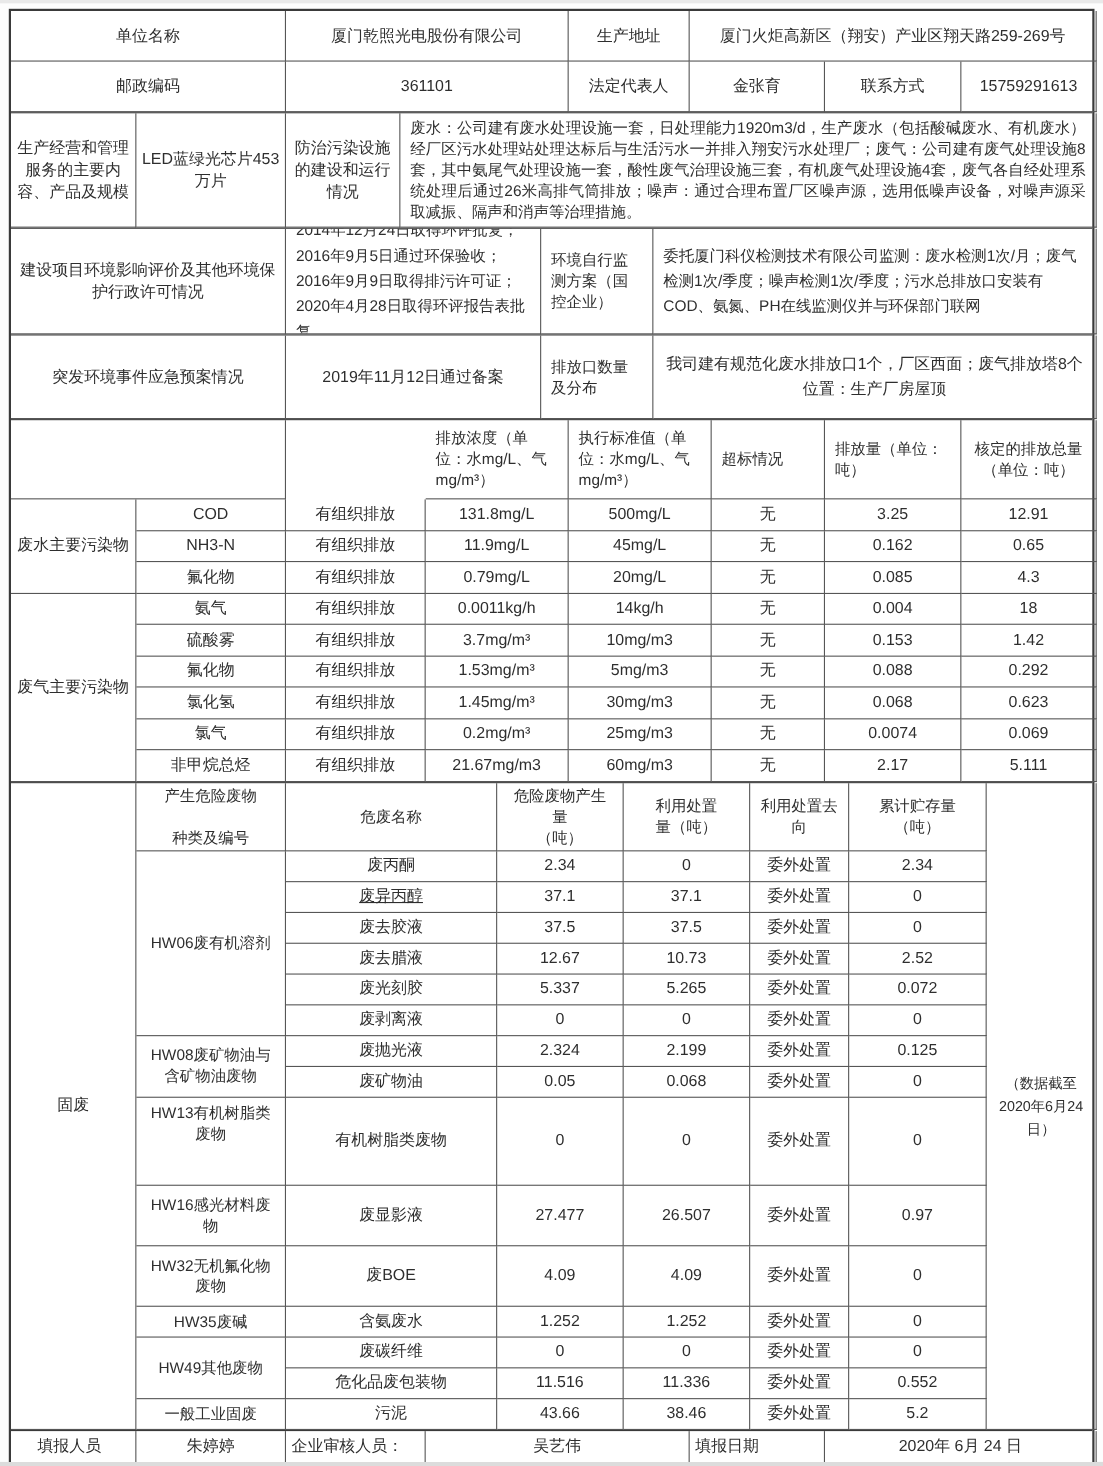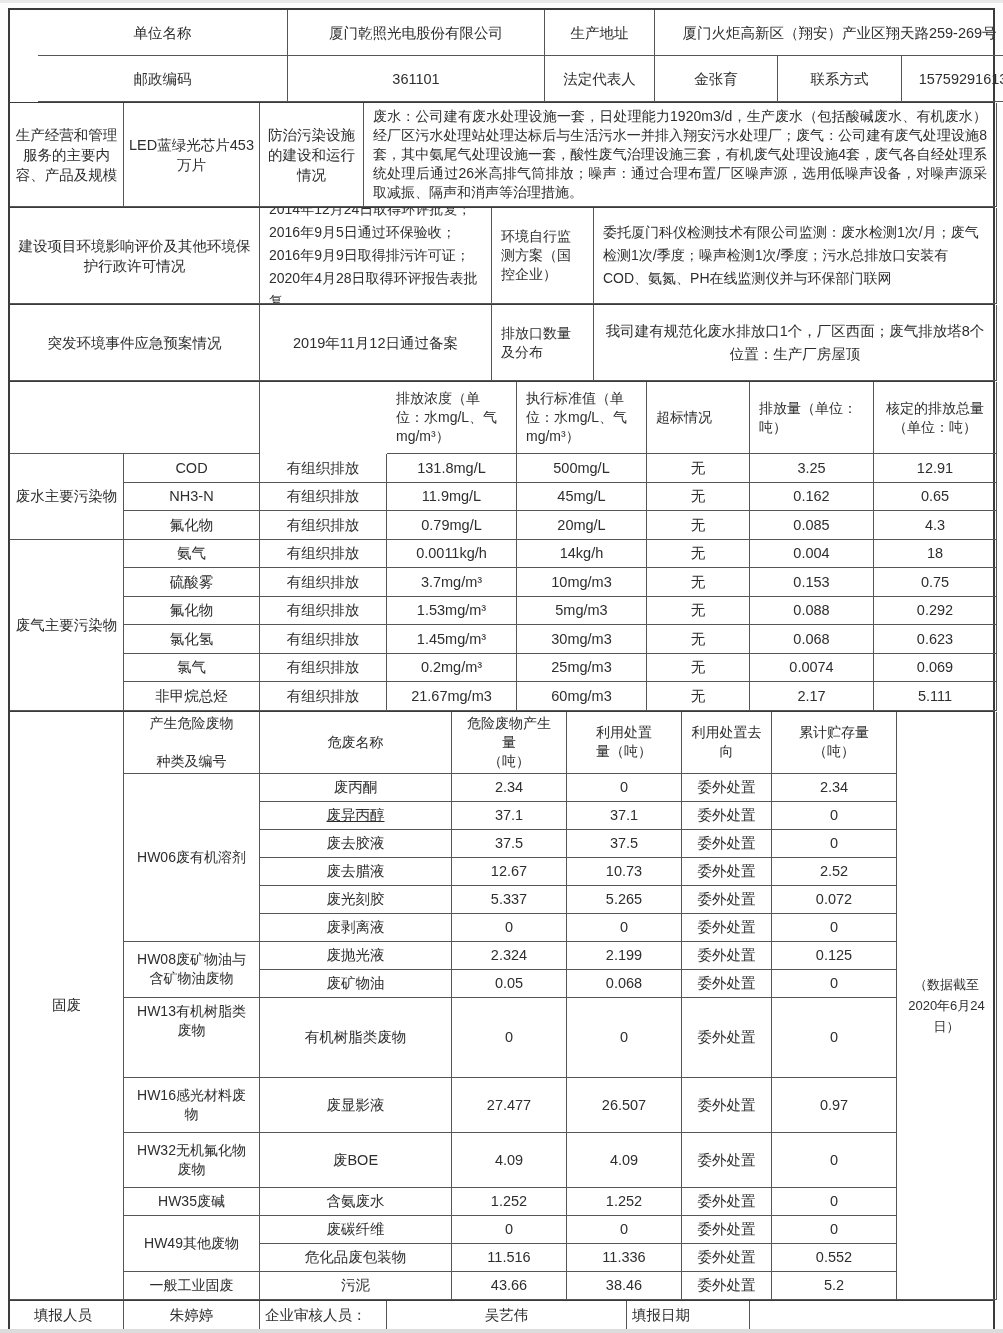--- a/index.html
+++ b/index.html
@@ -36,21 +36,21 @@
   .cell.pre { white-space: pre-line; }
   .cell.lt { font-size: 14px; line-height: 19px; padding: 4px 9px; }
   .cell.sp { line-height: 23px; }
   .cell.note { font-size: 13px; line-height: 21px; }
   .sec2 { border-top: 0.5px solid #3a3a3a; }
 </style>
 </head>
 <body>
 
 <div class="tbl">
-  <div class="sec" id="sec-info" style="grid-template-columns: 250px 257px 110px 123px 124px 123px; grid-template-rows: 46px 46px; padding-left: 28px;">
+  <div class="sec" id="sec-info" style="grid-template-columns: 250px 257px 110px 123px 124px 123px; grid-template-rows: 46px 46px;">
       <div class="cell" style="grid-area: 1 / 1;">单位名称</div>
       <div class="cell" style="grid-area: 1 / 2;">厦门乾照光电股份有限公司</div>
       <div class="cell" style="grid-area: 1 / 3;">生产地址</div>
       <div class="cell" style="grid-area: 1 / 4 / auto / span 3;">厦门火炬高新区（翔安）产业区翔天路259-269号</div>
       <div class="cell" style="grid-area: 2 / 1;">邮政编码</div>
       <div class="cell" style="grid-area: 2 / 2;">361101</div>
       <div class="cell" style="grid-area: 2 / 3;">法定代表人</div>
       <div class="cell" style="grid-area: 2 / 4;">金张育</div>
       <div class="cell" style="grid-area: 2 / 5;">联系方式</div>
       <div class="cell" style="grid-area: 2 / 6;">15759291613</div>
@@ -109,21 +109,21 @@
       <div class="cell" style="grid-area: 5 / 5;">14kg/h</div>
       <div class="cell" style="grid-area: 5 / 6;">无</div>
       <div class="cell" style="grid-area: 5 / 7;">0.004</div>
       <div class="cell" style="grid-area: 5 / 8;">18</div>
       <div class="cell" style="grid-area: 6 / 2;">硫酸雾</div>
       <div class="cell" style="grid-area: 6 / 3;">有组织排放</div>
       <div class="cell" style="grid-area: 6 / 4;">3.7mg/m³</div>
       <div class="cell" style="grid-area: 6 / 5;">10mg/m3</div>
       <div class="cell" style="grid-area: 6 / 6;">无</div>
       <div class="cell" style="grid-area: 6 / 7;">0.153</div>
-      <div class="cell" style="grid-area: 6 / 8;">0.75</div>
+      <div class="cell" style="grid-area: 6 / 8;">1.42</div>
       <div class="cell" style="grid-area: 7 / 2;">氟化物</div>
       <div class="cell" style="grid-area: 7 / 3;">有组织排放</div>
       <div class="cell" style="grid-area: 7 / 4;">1.53mg/m³</div>
       <div class="cell" style="grid-area: 7 / 5;">5mg/m3</div>
       <div class="cell" style="grid-area: 7 / 6;">无</div>
       <div class="cell" style="grid-area: 7 / 7;">0.088</div>
       <div class="cell" style="grid-area: 7 / 8;">0.292</div>
       <div class="cell" style="grid-area: 8 / 2;">氯化氢</div>
       <div class="cell" style="grid-area: 8 / 3;">有组织排放</div>
       <div class="cell" style="grid-area: 8 / 4;">1.45mg/m³</div>
@@ -242,14 +242,15 @@
       <div class="cell" style="grid-area: 16 / 5;">38.46</div>
       <div class="cell" style="grid-area: 16 / 6;">委外处置</div>
       <div class="cell" style="grid-area: 16 / 7;">5.2</div>
     </div>
   <div class="sec sec2" id="sec-footer" style="grid-template-columns: 114px 136px 127px 240px 123px 247px; grid-template-rows: 30px;">
       <div class="cell left" style="grid-area: 1 / 1; padding-left: 24px;">填报人员</div>
       <div class="cell" style="grid-area: 1 / 2;">朱婷婷</div>
       <div class="cell left" style="grid-area: 1 / 3;">企业审核人员：</div>
       <div class="cell" style="grid-area: 1 / 4;">吴艺伟</div>
       <div class="cell left" style="grid-area: 1 / 5;">填报日期</div>
+      <div class="cell" style="grid-area: 1 / 6;">2020年 6月 24 日</div>
     </div>
 </div>
 
 </body></html>

